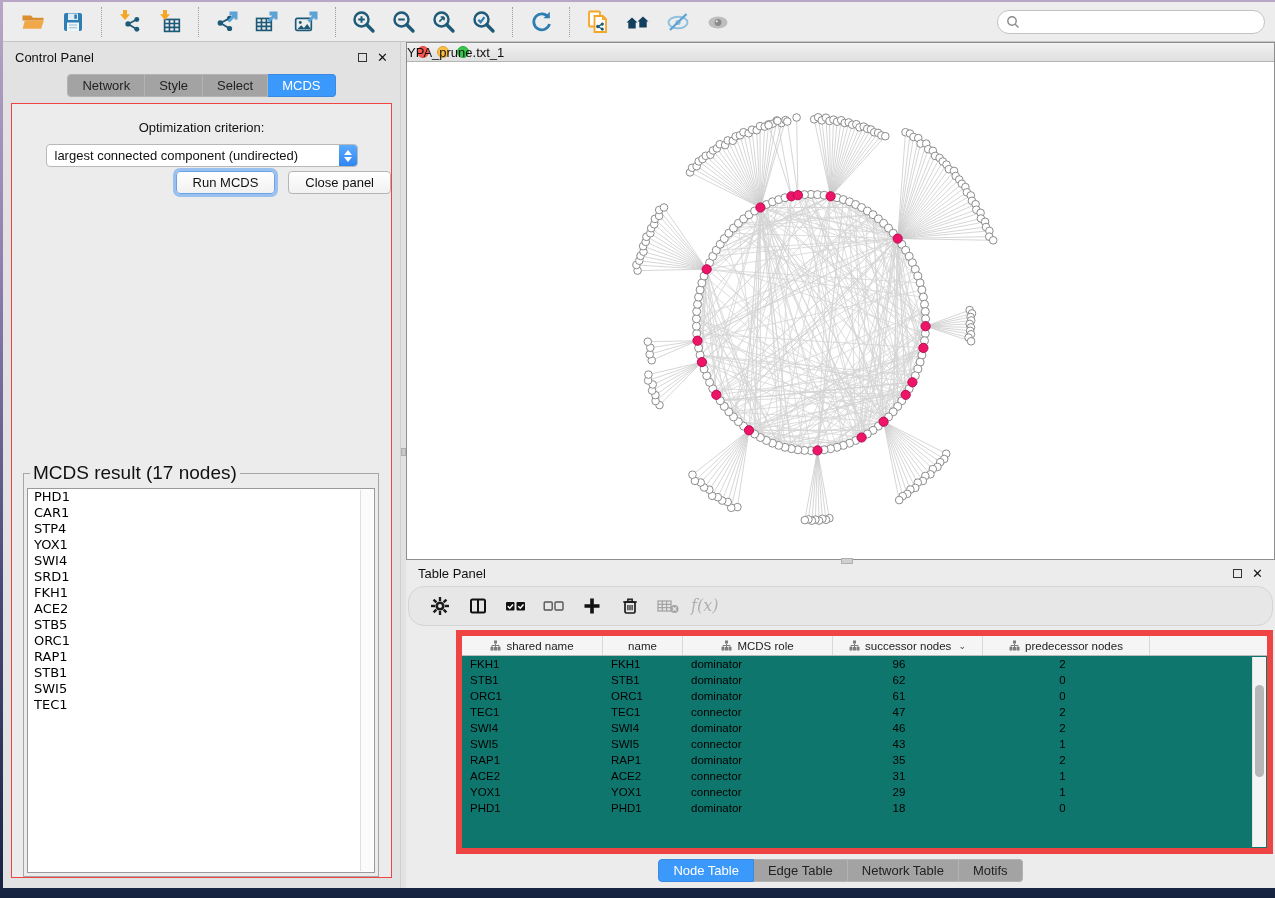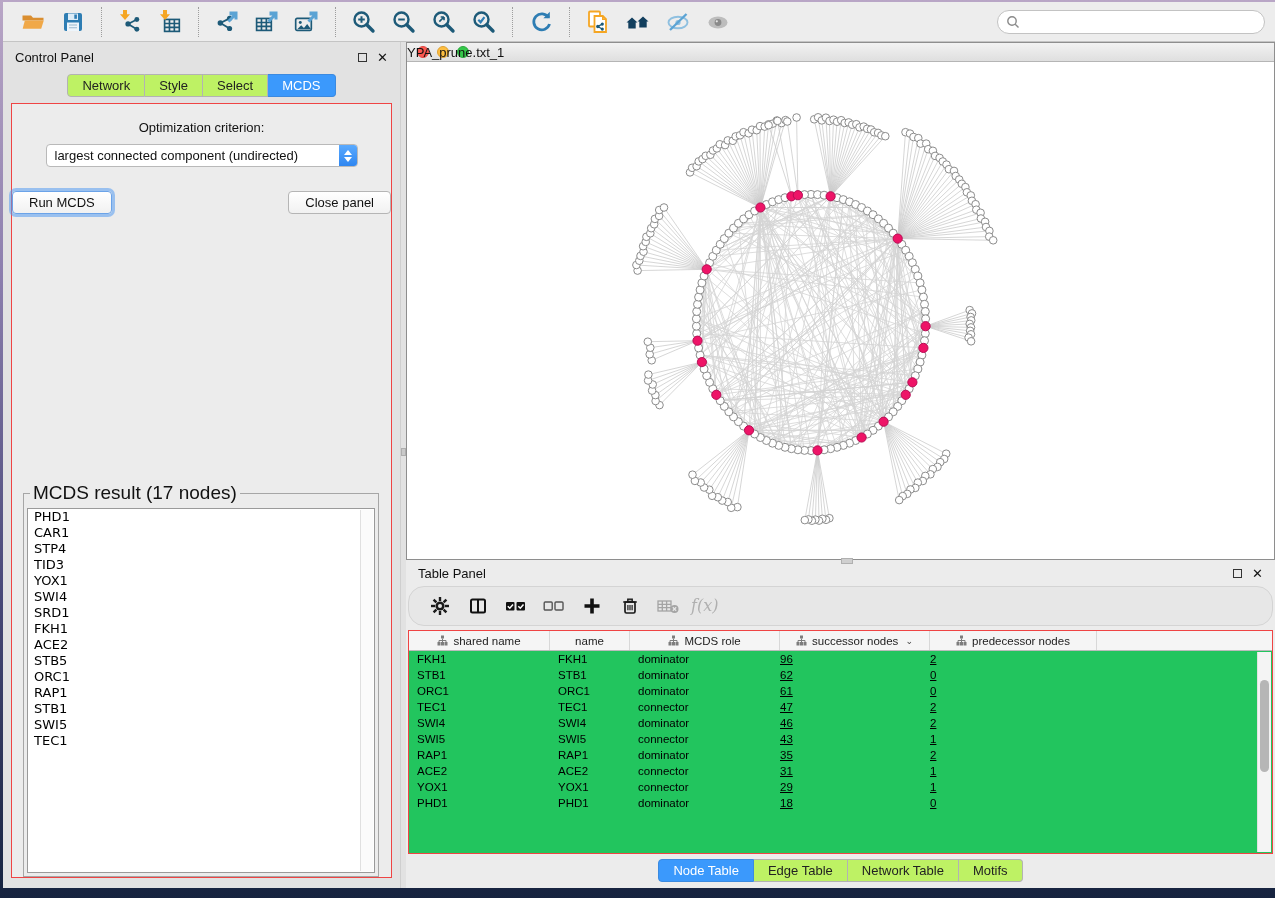--- a/index.html
+++ b/index.html
@@ -27,36 +27,36 @@
   #main { flex:1; display:flex; min-height:0; }
 
   
   #control-panel { width:397px; flex:0 0 auto; background:#e2e2e2; display:flex; flex-direction:column; }
   .panel-head { height:30px; display:flex; align-items:center; padding:0 12px; flex:0 0 auto; }
   .panel-title { font-size:13px; color:#111; }
   .panel-winctl { margin-left:auto; display:flex; align-items:center; gap:10px; }
   .float-box { width:9px; height:9px; border:1.5px solid #333; display:inline-block; }
   .close-x { font-size:13px; font-weight:bold; color:#111; line-height:1; }
   #cp-tabs { display:flex; justify-content:center; margin:2px 0 6px; flex:0 0 auto; }
-  .seg-tab { font-size:13px; color:#222; background:#bef264; border:1px solid #b3b3b3; border-left:none;
+  .seg-tab { font-size:13px; color:#222; background:#a3a3a3; border:1px solid #b3b3b3; border-left:none;
     padding:3px 14px; cursor:default; }
   .seg-tab:first-child { border-left:1px solid #b3b3b3; border-radius:4px 0 0 4px; }
   .seg-tab:last-child { border-radius:0 4px 4px 0; }
   .seg-tab.active { background:#3b99fc; border-color:#3b8ae0; color:#fff; }
   #cp-inner { flex:1; margin:0 8px 10px; background:#ececec; border:1px solid #ef4444;
     display:flex; flex-direction:column; min-height:0; }
   #opt-label { text-align:center; font-size:13px; color:#111; margin-top:16px; }
   .mac-select { width:312px; height:23px; margin:9px auto 0; background:#fff; border:1px solid #b9b9b9;
     border-radius:4px; display:flex; align-items:center; font-size:13px; color:#111; position:relative; }
   .mac-select .sel-text { padding-left:8px; flex:1; white-space:nowrap; overflow:hidden; }
   .mac-select .stepper { width:18px; height:21px; background:linear-gradient(#5aaaff,#2f86f0);
     border-radius:0 3px 3px 0; display:flex; flex-direction:column; align-items:center; justify-content:center; gap:2px; }
   .stepper .tri-up { width:0; height:0; border-left:4px solid transparent; border-right:4px solid transparent; border-bottom:5px solid #fff; }
   .stepper .tri-dn { width:0; height:0; border-left:4px solid transparent; border-right:4px solid transparent; border-top:5px solid #fff; }
-  #cp-buttons { display:flex; justify-content:space-between; gap:13px; margin-top:24px; }
+  #cp-buttons { display:flex; justify-content:flex-end; gap:13px; margin-top:4px; }
   .mac-btn { font-size:13px; color:#111; background:linear-gradient(#ffffff,#f1f1f1);
     border:1px solid #b5b5b5; border-radius:4px; padding:3px 16px; cursor:default; }
   .mac-btn.focus-ring { box-shadow:0 0 0 3px rgba(86,157,243,.55); border-color:#6ba3e8; }
   #mcds-group { margin:268px 12px 0 11px; border:1px solid #a6a6a6; padding:4px 3px 3px;
     flex:1; display:flex; flex-direction:column; min-height:0; }
   #mcds-group legend { font-size:19px; color:#111; padding:0 3px; margin-left:3px; }
   #mcds-list { flex:1; background:#fff; border:1px solid #9a9a9a; position:relative; overflow:hidden; }
   .mcds-item { font-size:13px; line-height:16px; padding-left:6px; color:#000;
     font-family:"DejaVu Sans","Liberation Sans",sans-serif; }
   #mcds-scroll { position:absolute; top:1px; right:1px; bottom:1px; width:13px;
@@ -84,31 +84,31 @@
   #hsplit-knob { position:absolute; left:50%; top:516px; width:12px; height:6px; background:#cfcfcf; border:1px solid #b0b0b0; z-index:5; }
 
   
   #table-panel { flex:1; background:#ececec; display:flex; flex-direction:column; min-height:0; padding:0 2px; }
   #tp-head { height:26px; display:flex; align-items:center; padding:0 10px; flex:0 0 auto; }
   #tp-toolbar { height:40px; background:#e7e7e7; border:1px solid #d4d4d4; border-radius:16px;
     display:flex; align-items:center; padding:0 12px; gap:0; flex:0 0 auto; }
   .tp-btn { width:38px; height:32px; display:flex; align-items:center; justify-content:center; }
   .tp-btn svg { display:block; }
   .tp-btn.disabled { opacity:.9; }
-  #tp-table { flex:1; margin-top:4px; background:#22c55e; border:1px solid #ef4444; position:relative; overflow:hidden;
-    display:flex; flex-direction:column; }
+  #tp-table { flex:1; margin-top:4px; background:#0f766e; border:6px solid #ef4444; position:relative; overflow:hidden;
+    display:flex; flex-direction:column;margin-left:48px; }
   #tp-header { display:flex; background:#f5f5f5; border-bottom:1px solid #bbb; flex:0 0 auto; height:20px; }
   .th { display:flex; align-items:center; justify-content:center; gap:5px; font-size:11.5px; color:#222;
     border-right:1px solid #d8d8d8; height:100%; }
   .th .tree { width:11px; height:11px; }
   .th .sort { font-size:9px; color:#444; margin-left:2px; }
   #tp-rows { flex:1; overflow:hidden; }
   .tr { display:flex; height:16px; align-items:center; }
   .td { font-size:11.5px; color:#000; padding-left:8px; white-space:nowrap; overflow:hidden; }
-  .td.num { text-align:left; padding-left:0;text-decoration:underline; }
+  .td.num { text-align:center; padding-left:0; }
   #tp-scroll { position:absolute; top:21px; right:1px; bottom:1px; width:14px; background:#f4f4f4; border-left:1px solid #e2e2e2; }
   #tp-thumb { position:absolute; top:28px; left:2px; width:9px; height:92px; background:#b6b6b6; border-radius:5px; }
   #tp-tabs { display:flex; justify-content:center; margin:5px 0 6px; flex:0 0 auto; }
 
   
   #status-bar { height:26px; background:#ececec; border-top:1px solid #c4c4c4;
     display:flex; align-items:center; padding:0 12px; flex:0 0 auto; }
   #list-btn { width:30px; height:20px; background:linear-gradient(#fff,#eee); border:1px solid #b0b0b0;
     border-radius:3px; display:flex; align-items:center; justify-content:center; }
   #memory-btn { margin-left:auto; height:21px; background:linear-gradient(#fff,#f0f0f0); border:1px solid #b0b0b0;
@@ -341,21 +341,20 @@
           <div id="cp-buttons">
             <button class="mac-btn focus-ring">Run MCDS</button>
             <button class="mac-btn">Close panel</button>
           </div>
           <fieldset id="mcds-group">
             <legend>MCDS result (17 nodes)</legend>
             <div id="mcds-list">
               <div class="mcds-item">PHD1</div>
                 <div class="mcds-item">CAR1</div>
                 <div class="mcds-item">STP4</div>
-                <div class="mcds-item">TID3</div>
                 <div class="mcds-item">YOX1</div>
                 <div class="mcds-item">SWI4</div>
                 <div class="mcds-item">SRD1</div>
                 <div class="mcds-item">FKH1</div>
                 <div class="mcds-item">ACE2</div>
                 <div class="mcds-item">STB5</div>
                 <div class="mcds-item">ORC1</div>
                 <div class="mcds-item">RAP1</div>
                 <div class="mcds-item">STB1</div>
                 <div class="mcds-item">SWI5</div>

